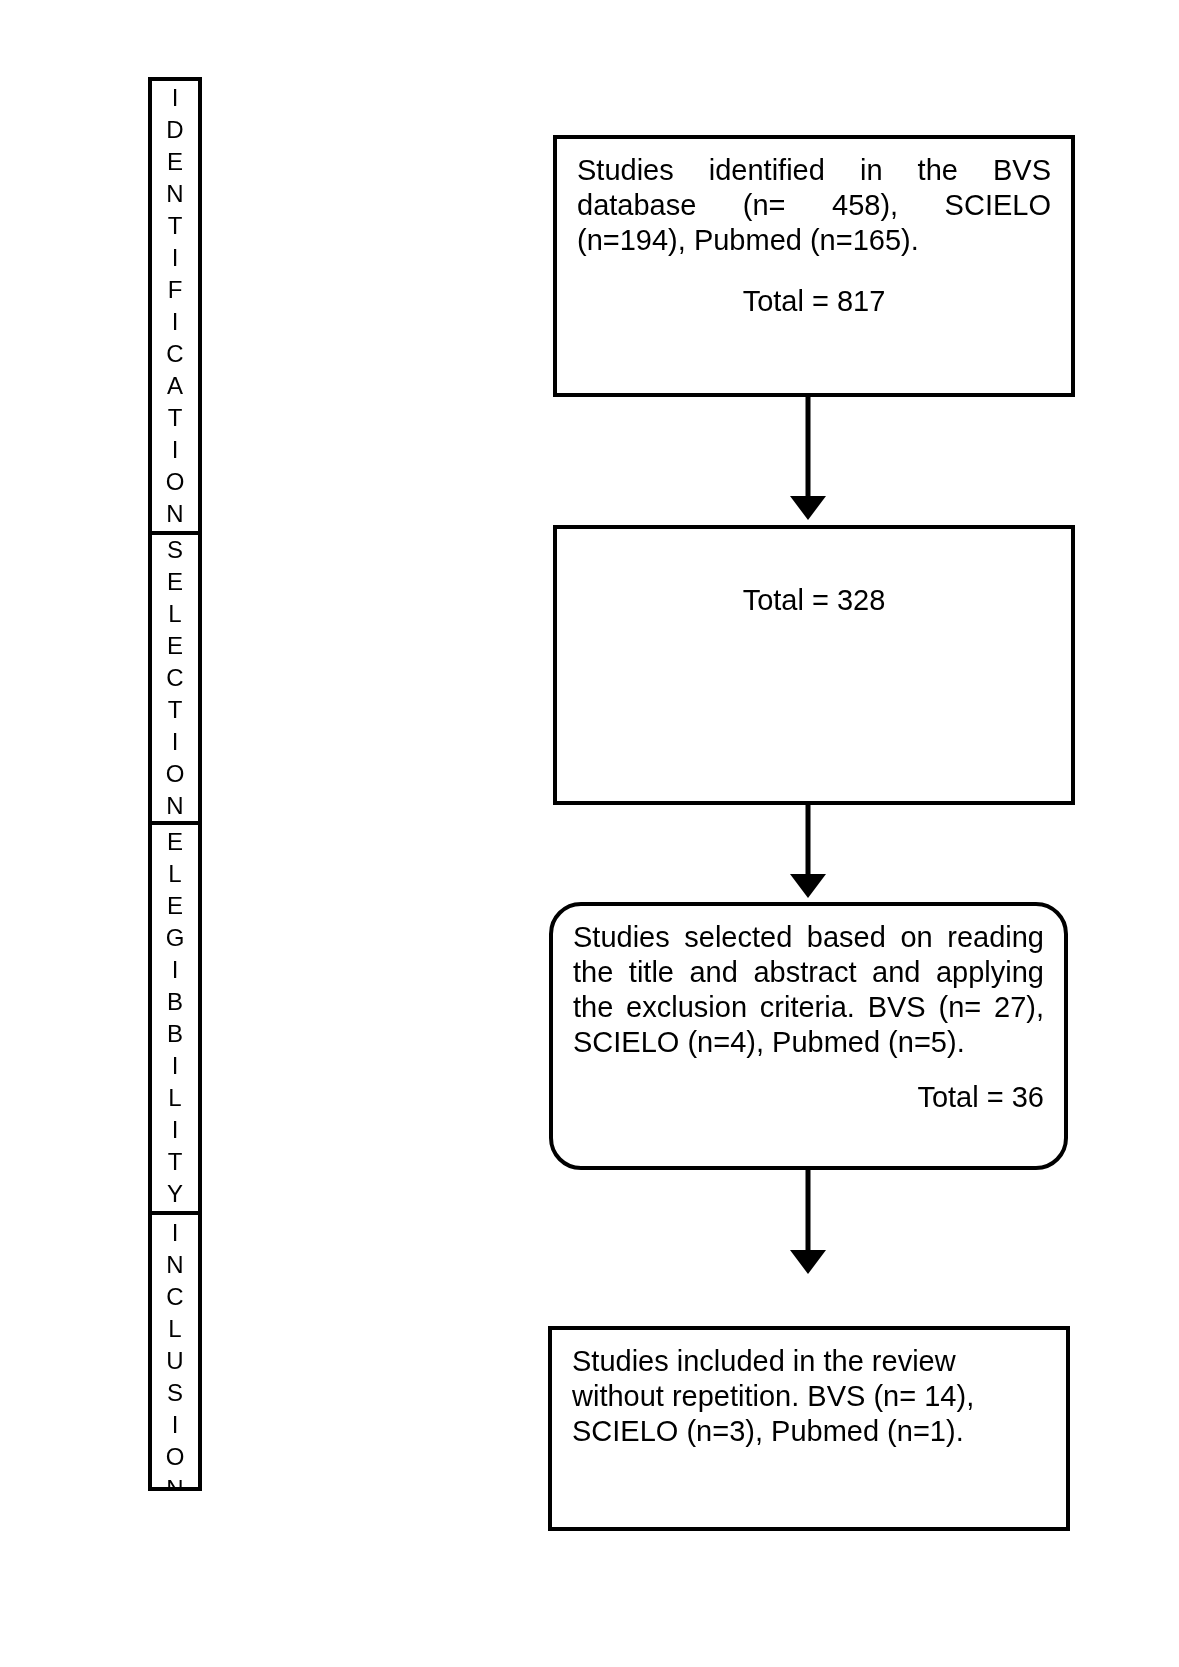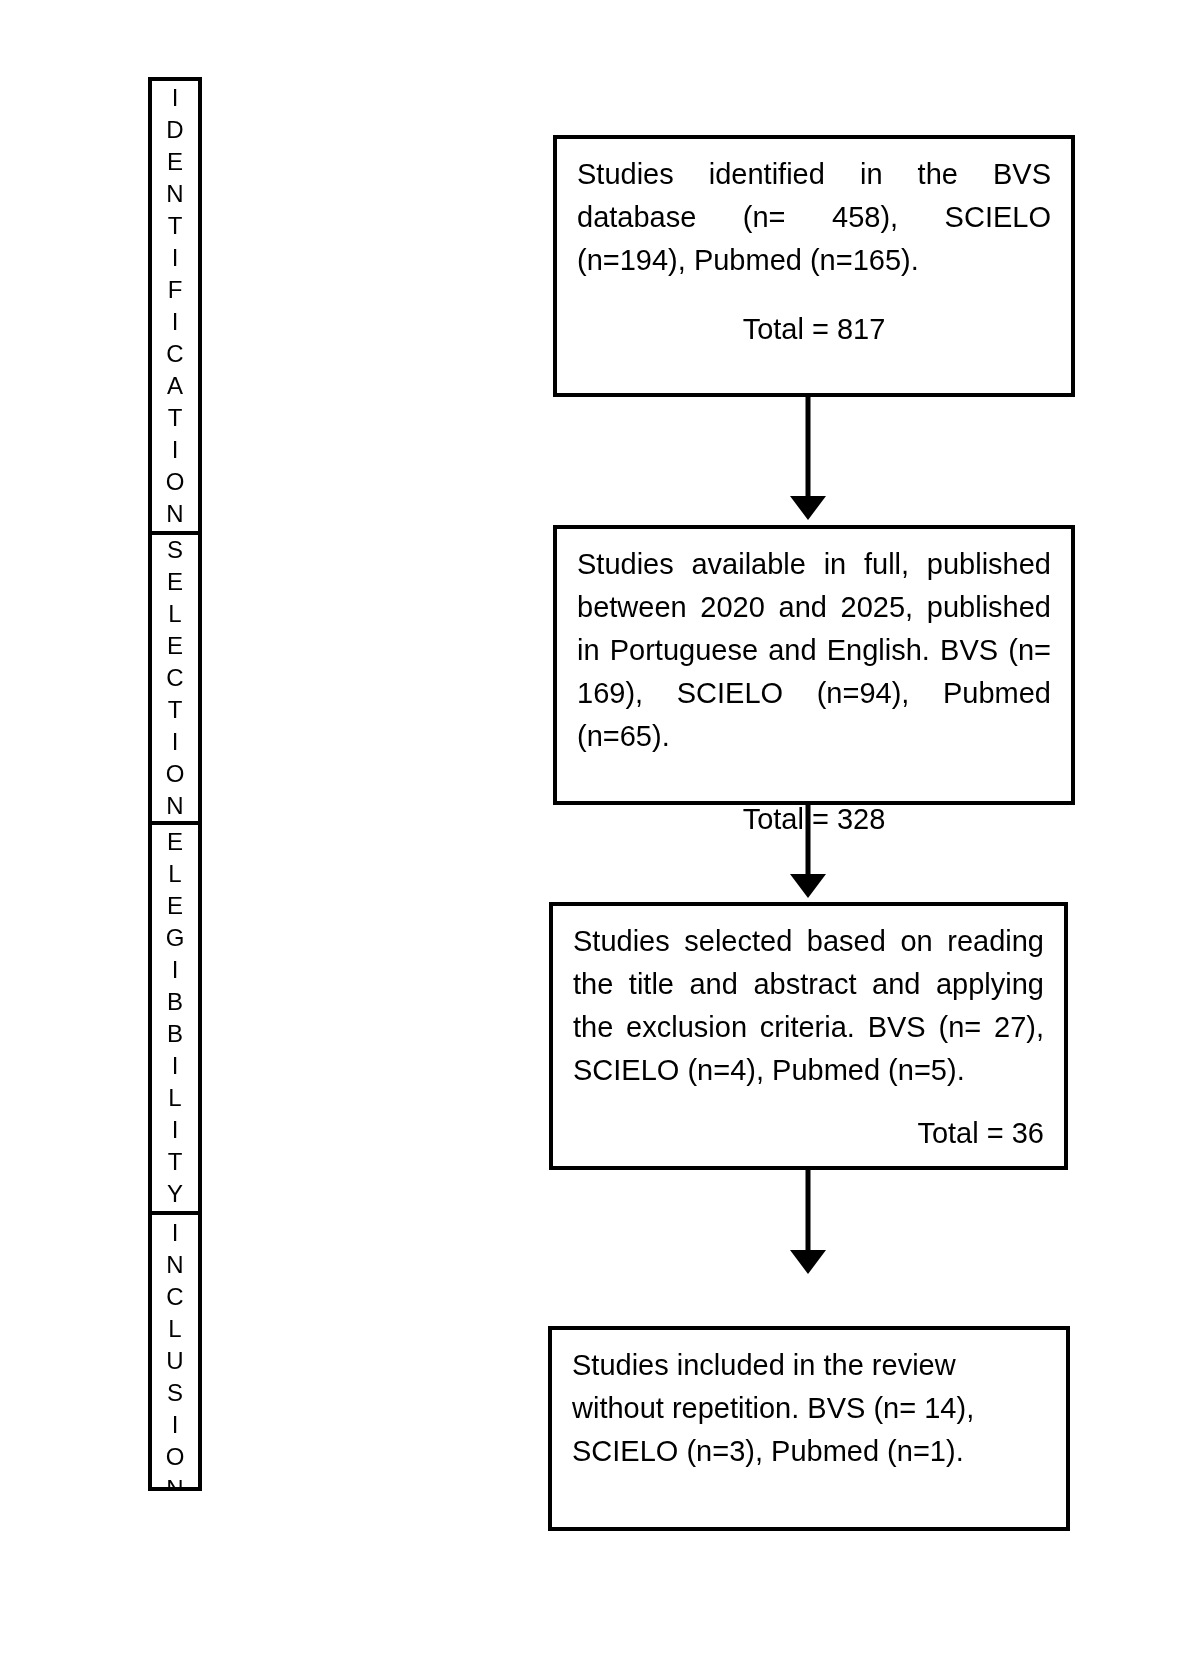--- a/index.html
+++ b/index.html
@@ -49,35 +49,35 @@
   }
 
   
   .fbox {
     position: absolute;
     border: 4px solid #000000;
     box-sizing: border-box;
     background: #ffffff;
     padding: 14px 20px 0 20px;
     font-size: 29px;
-    line-height: 43px;
+    line-height: 35px;
   }
   .fbox .body {
     text-align: justify;
     text-align-last: left;
   }
   .fbox.align-left .body {
     text-align: left;
   }
   .fbox .total {
     text-align: center;
   }
   .box-1 { left: 553px; top: 135px;  width: 522px; height: 262px; }
   .box-2 { left: 553px; top: 525px;  width: 522px; height: 280px; }
-  .box-3 { left: 549px; top: 902px;  width: 519px; height: 268px; }
+  .box-3 { left: 549px; top: 902px;  width: 519px; height: 268px; border-radius: 32px; }
   .box-4 { left: 548px; top: 1278px; width: 522px; height: 205px; margin-top: 48px; }
   .box-1 .total { margin-top: 26px; }
   .box-2 .total { margin-top: 40px; text-align: center; }
   .box-3 .total { margin-top: 20px; text-align: right; }
   .box-4 .total { margin-top: 26px; }
 
   
   .arrow {
     position: absolute;
     width: 40px;
@@ -173,21 +173,20 @@
     <div class="body">Studies identified in the BVS database (n= 458), SCIELO (n=194), Pubmed (n=165).</div>
     <div class="total">Total = 817</div>
   </div>
 
   <div class="arrow arrow-1">
     <div class="shaft"></div>
     <div class="head"></div>
   </div>
 
   <div class="fbox box-2">
-    <div class="body">Studies available in full, published between 2020 and 2025, published in Portuguese and English. BVS (n= 169), SCIELO (n=94), Pubmed (n=65).</div>
     <div class="total">Total = 328</div>
   </div>
 
   <div class="arrow arrow-2">
     <div class="shaft"></div>
     <div class="head"></div>
   </div>
 
   <div class="fbox box-3">
     <div class="body">Studies selected based on reading the title and abstract and applying the exclusion criteria. BVS (n= 27), SCIELO (n=4), Pubmed (n=5).</div>

